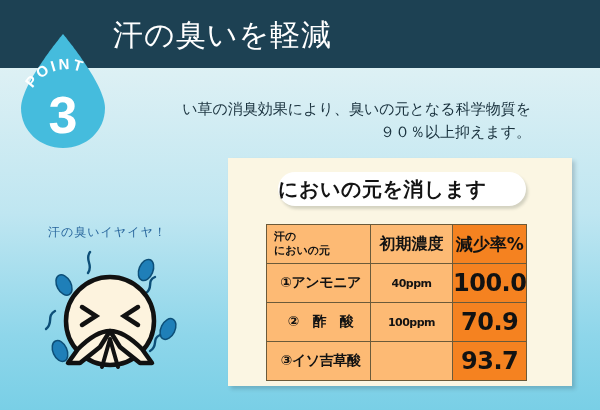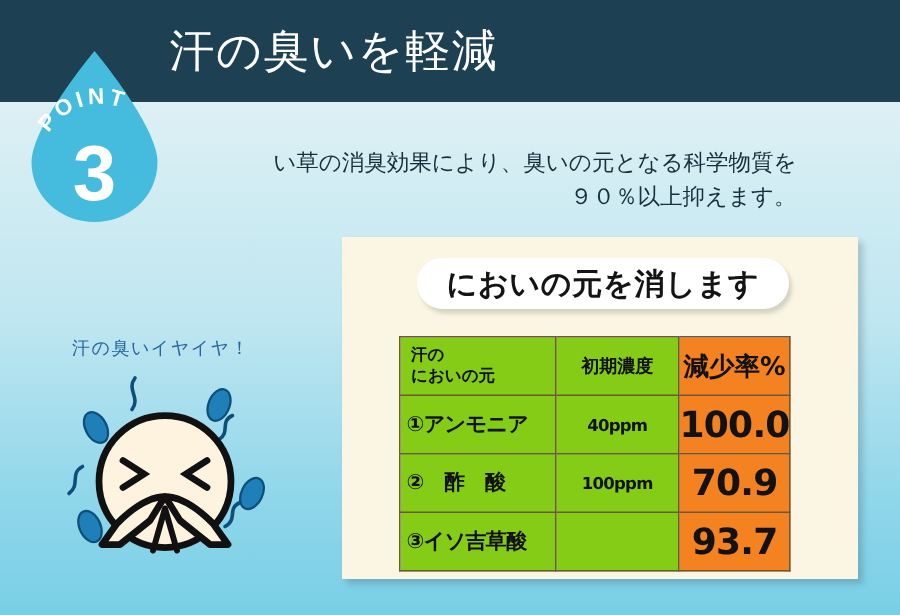--- a/index.html
+++ b/index.html
@@ -97,79 +97,79 @@
     position: absolute;
     left: 50px;
     top: 14px;
     width: 248px;
     height: 34px;
     background: #ffffff;
     border-radius: 17px;
     box-shadow: 2px 3px 3px rgba(60, 70, 60, 0.20);
     display: flex;
     align-items: center;
-    justify-content: center;
+    justify-content: flex-start;
   }
   .card-pill span {
     font-family: "DejaVu Sans", "Liberation Sans", sans-serif;
     font-weight: bold;
     font-size: 20px;
     color: #141414;
     letter-spacing: 0.5px;
     white-space: nowrap;
   }
 
   
   .data-table {
     position: absolute;
     left: 38px;
     top: 66px;
     border-collapse: collapse;
     table-layout: fixed;
   }
   .data-table td {
     border: 1px solid #6b5a3a;
-    background: #84cc16;
+    background: #fdba74;
     padding: 0;
     vertical-align: middle;
     font-family: "DejaVu Sans", "Liberation Sans", sans-serif;
     color: #121212;
   }
   .col-src  { width: 104px; }
   .col-conc { width: 82px; }
   .col-rate { width: 74px; }
 
   td.th-src {
     height: 38px;
     font-weight: bold;
     font-size: 11px;
     line-height: 14px;
     padding-left: 7px;
     text-align: left;
   }
   td.th-conc {
     height: 38px;
     font-weight: bold;
-    font-size: 12px;
+    font-size: 16px;
     text-align: center;
   }
   td.th-rate {
     height: 38px;
     font-weight: bold;
     font-size: 17px;
     text-align: center;
     background: #f58220;
   }
 
   td.cell-src {
     height: 38px;
     font-weight: bold;
     font-size: 14px;
     padding-left: 4px;
-    text-align: left;
+    text-align: center;
     white-space: nowrap;
     letter-spacing: -0.4px;
   }
   td.cell-conc {
     height: 38px;
     font-weight: bold;
     font-size: 11px;
     text-align: center;
     letter-spacing: -0.5px;
   }

